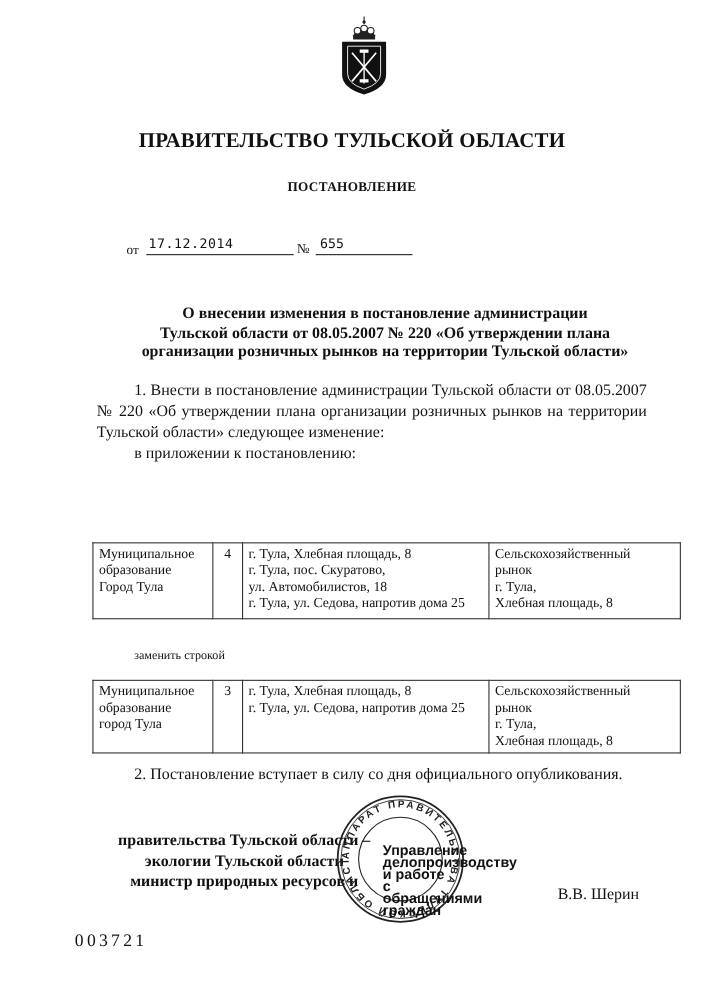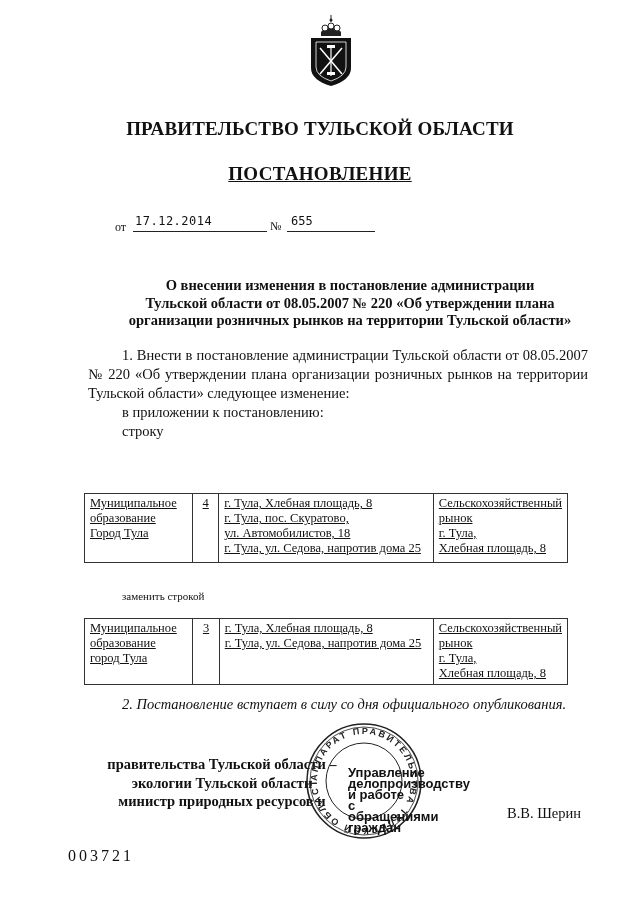--- a/index.html
+++ b/index.html
@@ -3,47 +3,47 @@
 <meta charset="utf-8">
 <style>
   html, body { margin: 0; padding: 0; background: #ffffff; }
   body { width: 640px; height: 905px; position: relative; overflow: hidden;
          font-family: "Liberation Serif", "DejaVu Serif", serif; color: #111; }
   .abs { position: absolute; }
   .emblem { left: 303px; top: 12px; width: 56px; height: 76px; }
   .gov-title { left: 0; width: 640px; top: 118px; text-align: center;
                font-weight: bold; font-size: 19px; letter-spacing: 0.2px; }
   .doc-type { left: 0; width: 640px; top: 163px; text-align: center;
-              font-weight: bold; font-size: 19px; letter-spacing: 0.3px; text-decoration: underline; }
+              font-weight: bold; font-size: 12px; letter-spacing: 0.3px; }
   .date-line { left: 115px; top: 214px; font-size: 13px; }
   .date-line .ot { position: absolute; left: 0; top: 6px; font-size: 12px; }
   .date-line .date-field { position: absolute; left: 18px; top: 0; width: 134px; border-bottom: 1px solid #222;
                            height: 17px; }
   .date-line .date-val { position: absolute; left: 20px; top: 0; font-family: "DejaVu Sans Mono", monospace;
                          font-size: 12px; letter-spacing: 0.5px; }
   .date-line .no { position: absolute; left: 155px; top: 5px; font-size: 12px; }
   .date-line .num-field { position: absolute; left: 172px; top: 0; width: 88px; border-bottom: 1px solid #222; height: 17px; }
   .date-line .num-val { position: absolute; left: 176px; top: 0; font-family: "DejaVu Sans Mono", monospace; font-size: 12px; }
 
   .subject { left: 0; width: 700px; top: 277px; text-align: center; font-weight: bold;
              font-size: 14.5px; line-height: 17.5px; }
   .body-text { left: 88px; width: 500px; top: 346px; font-size: 14.5px; line-height: 19px; text-align: justify; }
   .body-text p { margin: 0; }
   .indent { text-indent: 34px; }
 
-  table.row-table { position: absolute; left: 84px; width: 484px; border-collapse: collapse;
-                    font-size: 12.5px; line-height: 15px; text-decoration: underline; }
+  table.row-table { position: absolute; left: 84px; width: 535px; border-collapse: collapse;
+                    font-size: 12.5px; line-height: 15px; }
   table.row-table td { border: 1px solid #333; vertical-align: top; padding: 2px 5px 3px 5px; }
   table.row-table td.c1 { width: 98px; }
   table.row-table td.c2 { width: 16px; text-align: center; }
   table.row-table td.c3 { width: 213px; }
   table.row-table td.c4 { }
 
   .replace-label { left: 122px; top: 590px; font-size: 11px; }
-  .point2 { left: 122px; top: 696px; font-size: 14.5px; font-style: italic; }
+  .point2 { left: 122px; top: 696px; font-size: 14.5px; }
 
   .signer { left: 102px; width: 240px; top: 755px; text-align: center; font-weight: bold;
             font-size: 14.5px; line-height: 18.5px; }
   .signer-name { left: 507px; top: 805px; font-weight: normal; font-size: 14.5px; }
   .serial { left: 68px; top: 847px; font-size: 16px; letter-spacing: 3px; font-family: "Liberation Serif", serif; }
   .stamp { left: 305px; top: 722px; width: 118px; height: 118px; }
   .stamp-inner { position: absolute; left: 348px; top: 767px; width: 90px; text-align: left;
                  font-size: 13px; line-height: 11px; font-weight: bold; font-family: "Liberation Sans", sans-serif; color: #111; }
 </style>
 </head>
@@ -83,21 +83,20 @@
 
 <div class="abs subject" style="left:0;width:700px;">
   <div>О внесении изменения в постановление администрации</div>
   <div>Тульской области от 08.05.2007 № 220 «Об утверждении плана</div>
   <div>организации розничных рынков на территории Тульской области»</div>
 </div>
 
 <div class="abs body-text">
   <p class="indent">1. Внести в постановление администрации Тульской области от 08.05.2007 № 220 «Об утверждении плана организации розничных рынков на территории Тульской области» следующее изменение:</p>
   <p class="indent">в приложении к постановлению:</p>
-  <p class="indent">строку</p>
 </div>
 
 <table class="row-table" style="top:493px;">
   <tbody>
       <tr>
     <td class="c1" style="height:63px;">Муниципальное образование Город Тула</td>
     <td class="c2">4</td>
     <td class="c3">
       <div>г. Тула, Хлебная площадь, 8</div>
       <div>г. Тула, пос. Скуратово,</div>

